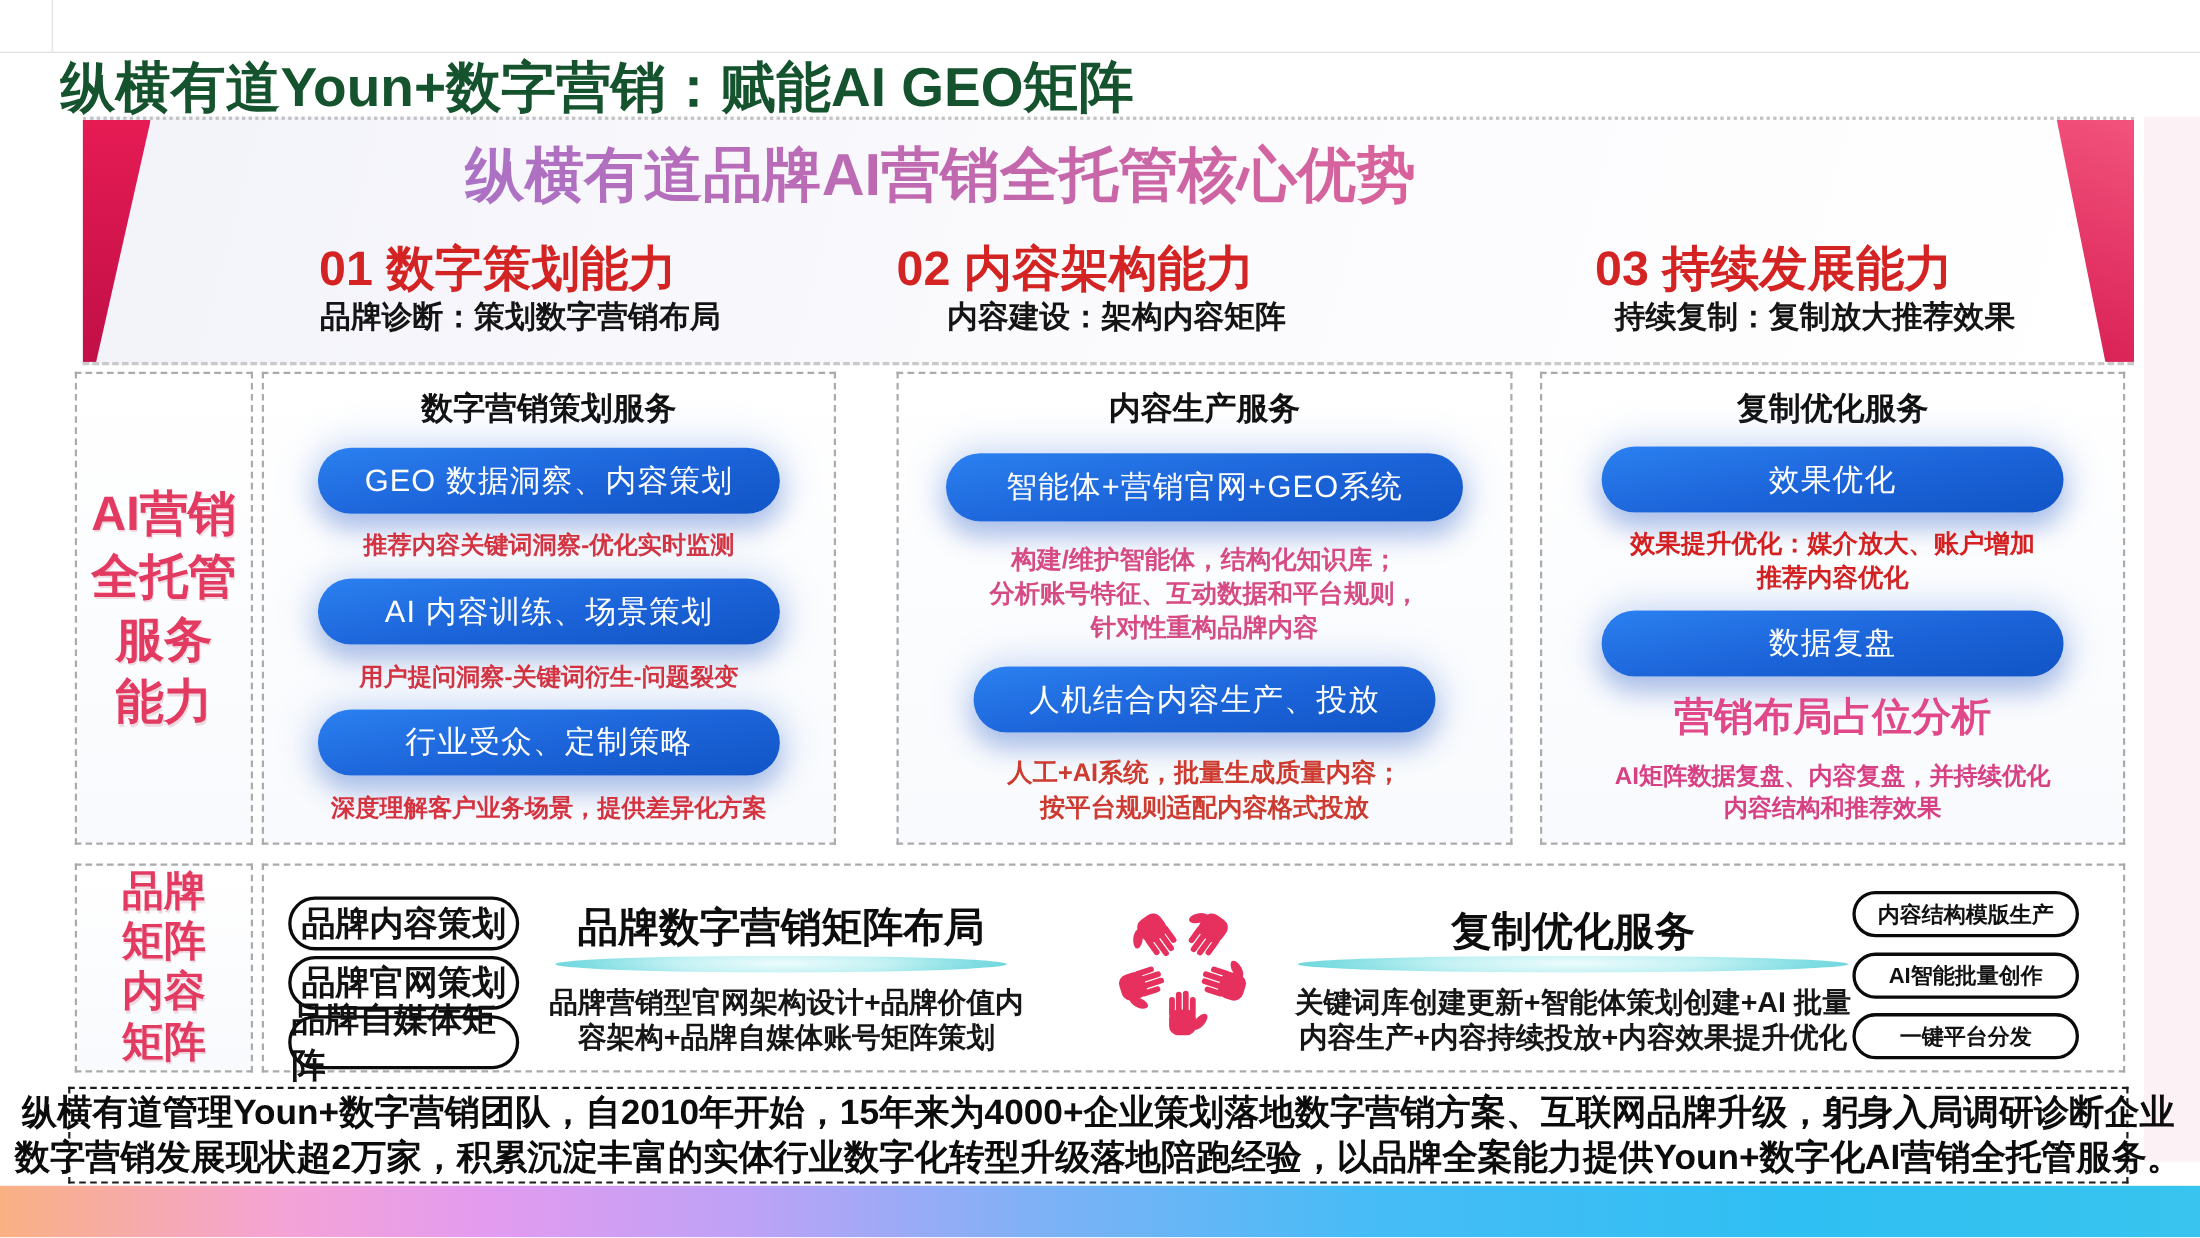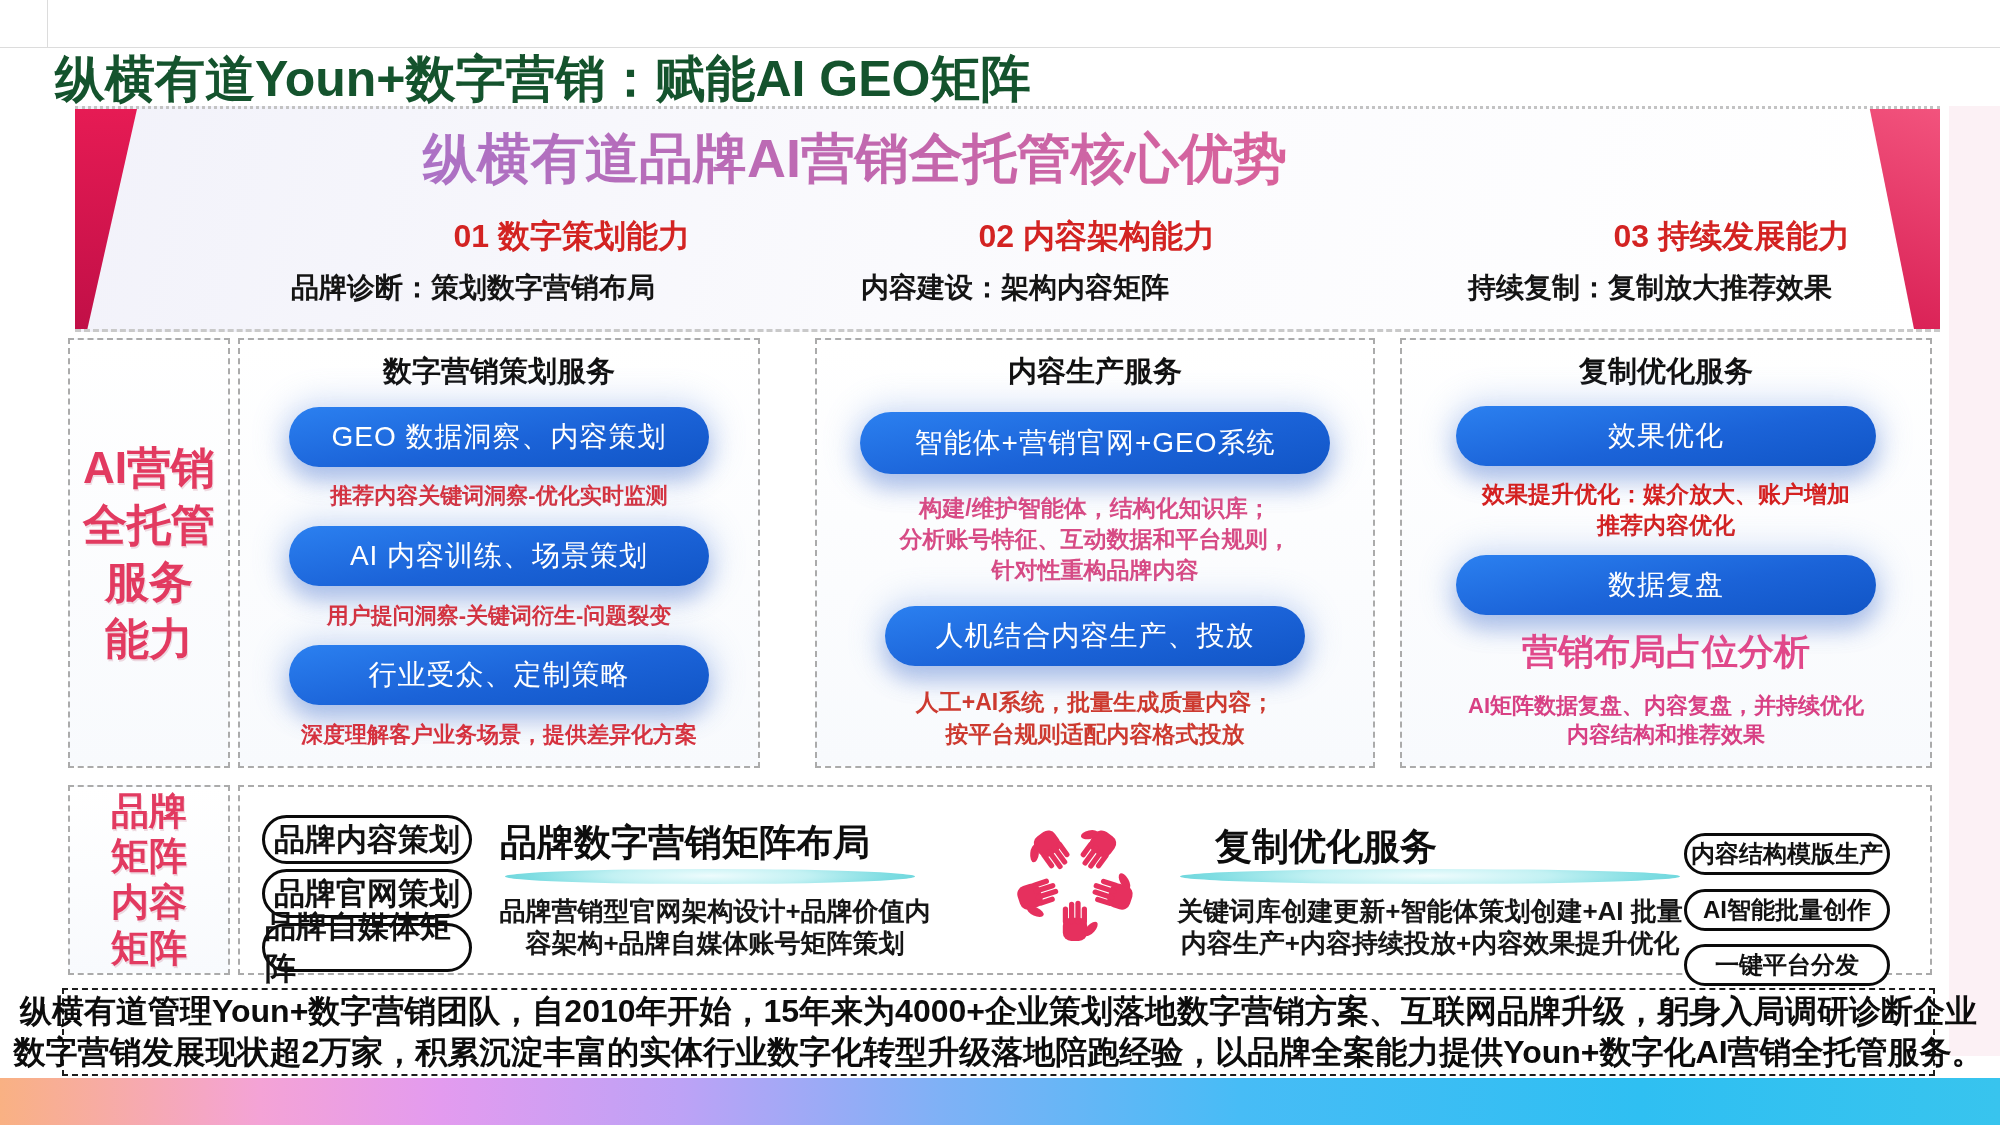--- a/index.html
+++ b/index.html
@@ -21,21 +21,21 @@
     border-top:3px dotted #c3c3c3;border-bottom:3px dashed #c9c9c9;}
   .tri-left{left:0;top:0;width:62px;height:100%;
     background:linear-gradient(180deg,#E61B54 0%,#C10F47 100%);
     clip-path:polygon(0 0,100% 0,20% 100%,0 100%);}
   .tri-right{right:0;top:0;width:130px;height:100%;
     background:linear-gradient(200deg,#F2537D 0%,#D61A50 100%);
     clip-path:polygon(46% 0,100% 0,100% 100%,80% 100%);}
   .banner-title{left:0;top:14px;width:1560px;font-size:54px;font-weight:900;text-align:center;
     background:linear-gradient(90deg,#9B79D6 0%,#C467AC 55%,#EE5C88 100%);
     -webkit-background-clip:text;background-clip:text;color:transparent;}
-  .col-head{top:106px;width:400px;font-size:32px;font-weight:900;color:#D32322;text-align:right;white-space:nowrap;}
+  .col-head{top:106px;width:400px;font-size:44px;font-weight:900;color:#D32322;text-align:left;white-space:nowrap;}
   .col-sub{top:160px;width:440px;font-size:28px;font-weight:800;color:#141414;text-align:center;white-space:nowrap;}
 
   
   .dashed-box{border:2px dashed #ababab;background:linear-gradient(180deg,#ffffff 0%,#f8fafd 100%);box-sizing:border-box;}
   .side-label{display:flex;flex-direction:column;align-items:center;justify-content:center;}
   .side-label .ln{font-size:44px;font-weight:900;color:#E23A60;line-height:1.3;text-shadow:1px 2px 0 rgba(160,20,60,.15);}
   .side-label2 .ln{font-size:38px;font-weight:900;color:#E23A60;line-height:1.2;}
 
   .svc{display:flex;flex-direction:column;align-items:center;justify-content:space-between;padding:12px 16px 16px;}
   .svc-title{font-size:29px;font-weight:800;color:#111;}
@@ -49,22 +49,22 @@
   .desc2a{font-size:23px;font-weight:600;color:#D74B85;line-height:1.35;text-align:center;}
   .desc2b{font-size:23px;font-weight:600;color:#CD3A30;line-height:1.4;text-align:center;}
   .desc3a{font-size:23px;font-weight:700;color:#D42020;line-height:1.35;text-align:center;}
   .hl-magenta{font-size:36px;font-weight:600;color:#E0488A;}
   .desc3b{font-size:22px;font-weight:600;color:#D84084;line-height:1.35;text-align:center;}
 
   
   .outline-pill{display:flex;align-items:center;justify-content:center;border:3px solid #0a0a0a;border-radius:999px;
     background:#fff;color:#111;box-sizing:border-box;}
   .lp{left:262px;width:210px;height:49px;font-size:31px;font-weight:700;}
-  .rp{left:1684px;width:206px;height:42px;font-size:24px;font-weight:700;margin-top:23px;}
-  .mx-title{font-size:37px;font-weight:900;color:#0d0d0d;white-space:nowrap;}
+  .rp{left:1684px;width:206px;height:42px;font-size:20px;font-weight:700;}
+  .mx-title{font-size:37px;font-weight:900;color:#0d0d0d;text-align:center;white-space:nowrap;}
   .swoosh{height:15px;border-radius:50%;
     background:radial-gradient(60% 160% at 50% 45%,#eefcfd 0%,#c2f1f3 40%,#7fdde2 72%,#5ad0d7 100%);}
   .mx-desc{font-size:26px;font-weight:600;color:#161616;text-align:center;white-space:nowrap;}
 
   
   .footer-box{left:62px;top:988px;width:1873px;height:88px;border:2px dashed #1c1c1c;box-sizing:border-box;
     display:flex;flex-direction:column;align-items:center;justify-content:center;background:#fff;}
   .footer-box .ln{font-size:32px;font-weight:600;color:#0c0c0c;line-height:41px;white-space:nowrap;}
 
   .grad-bar{left:0;top:1078px;width:2000px;height:47px;

